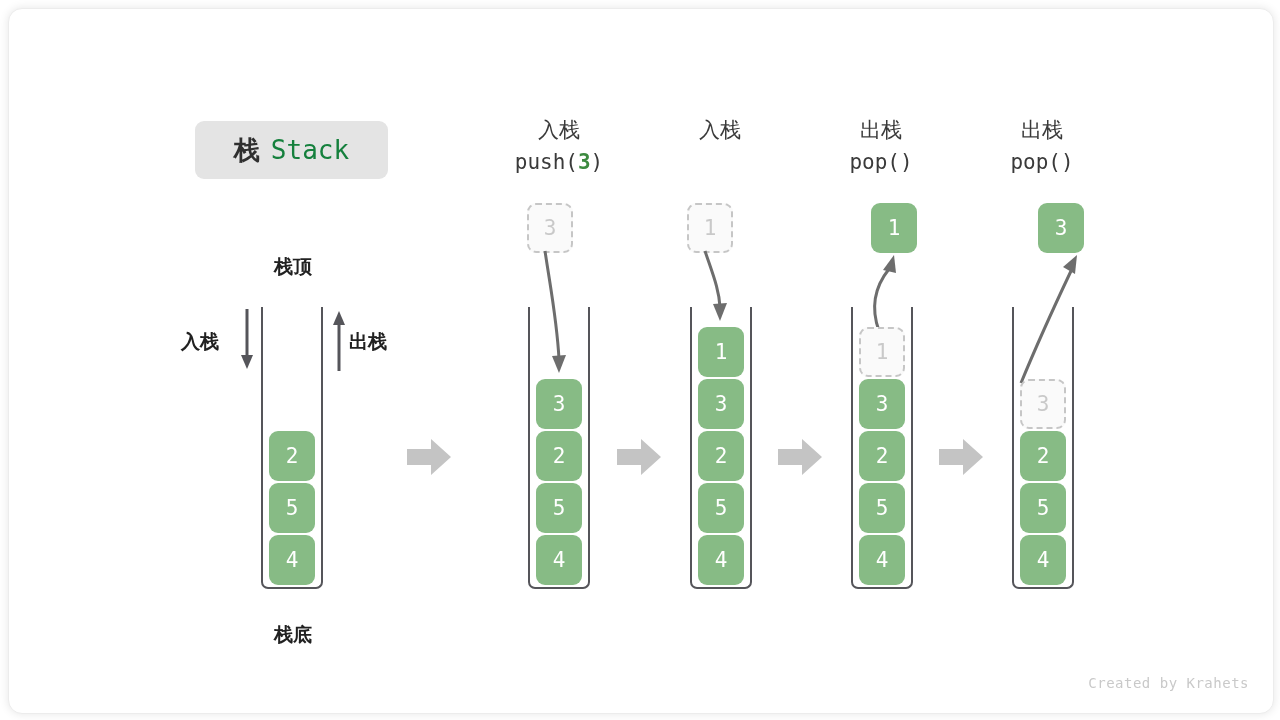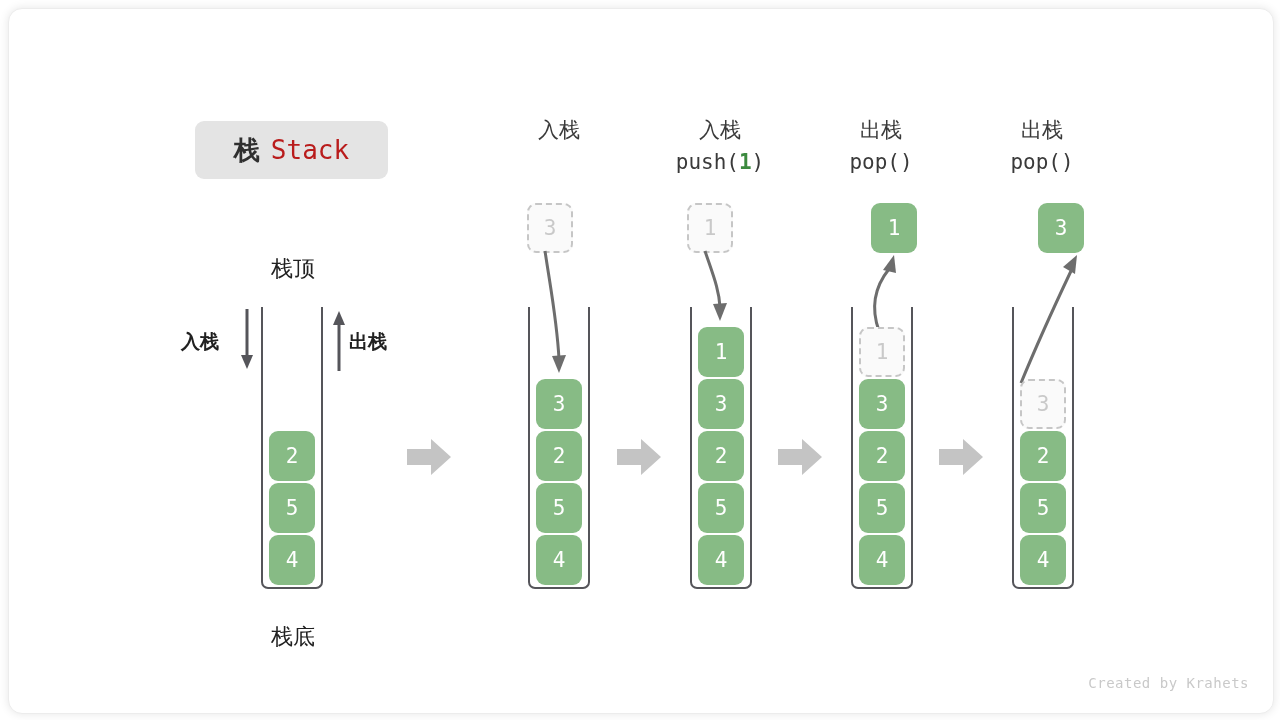--- a/index.html
+++ b/index.html
@@ -42,21 +42,21 @@
   .title-chip .t-cn {
     font-family: "DejaVu Sans", sans-serif;
     font-size: 26px;
     font-weight: bold;
     color: #2f2f2f;
     letter-spacing: 1px;
   }
   .title-chip .t-en {
     font-family: "DejaVu Sans Mono", monospace;
     font-size: 26px;
-    color: #b91c1c;
+    color: #15803d;
     margin-left: 10px;
   }
 
   
   .col-head {
     width: 180px;
     text-align: center;
     line-height: 1.32;
   }
   .col-head .cn {
@@ -105,22 +105,22 @@
   }
   .cell.ghost {
     background: #fafafa;
     color: #c9c9c9;
     border: 2px dashed #c6c6c6;
   }
 
   
   .caption {
     font-family: "DejaVu Sans", sans-serif;
-    font-size: 22px;
-    font-weight: normal;
+    font-size: 19px;
+    font-weight: bold;
     color: #212121;
     text-align: center;
     width: 120px;
   }
   .side-label {
     font-family: "DejaVu Sans", sans-serif;
     font-size: 19px;
     font-weight: bold;
     color: #212121;
     white-space: nowrap;
@@ -169,41 +169,41 @@
   <div class="abs cell solid" style="left:260px; top:526px;">4</div>
 
   <div class="abs caption" style="left:224px; top:613px;text-align:center;">栈底</div>
 
   <svg class="abs block-arrow" style="left:398px; top:428px;" viewBox="0 0 44 40">
     <polygon points="0,12 24,12 24,2 44,20 24,38 24,28 0,28" fill="#c4c4c4"></polygon>
   </svg>
 
   <div class="abs col-head" style="left:460px; top:108px;">
     <span class="cn">入栈</span>
+    <span class="code"><span>push(</span><span class="arg">3</span><span>)</span></span>
   </div>
 
   <div class="abs cell ghost" style="left:518px; top:194px;">3</div>
   <svg class="abs" style="left:520px; top:242px;" width="60" height="140">
     <path d="M 16 0 C 22 40 28 70 30 108" stroke="#6d6d6d" stroke-width="3" fill="none"></path>
     <polygon points="30,122 23,105 37,104" fill="#6d6d6d"></polygon>
   </svg>
 
   <div class="abs stack-box" style="left:519px; top:298px; height:282px;"></div>
   <div class="abs cell solid" style="left:527px; top:370px;">3</div>
   <div class="abs cell solid" style="left:527px; top:422px;">2</div>
   <div class="abs cell solid" style="left:527px; top:474px;">5</div>
   <div class="abs cell solid" style="left:527px; top:526px;">4</div>
 
   <svg class="abs block-arrow" style="left:608px; top:428px;" viewBox="0 0 44 40">
     <polygon points="0,12 24,12 24,2 44,20 24,38 24,28 0,28" fill="#c4c4c4"></polygon>
   </svg>
 
   <div class="abs col-head" style="left:621px; top:108px;">
     <span class="cn">入栈</span>
-    <span class="code"><span>push(</span><span class="arg">1</span><span>)</span></span>
   </div>
 
   <div class="abs cell ghost" style="left:678px; top:194px;">1</div>
   <svg class="abs" style="left:680px; top:242px;" width="60" height="90">
     <path d="M 16 0 C 24 24 30 38 31 56" stroke="#6d6d6d" stroke-width="3" fill="none"></path>
     <polygon points="31,70 24,53 38,52" fill="#6d6d6d"></polygon>
   </svg>
 
   <div class="abs stack-box" style="left:681px; top:298px; height:282px;"></div>
   <div class="abs cell solid" style="left:689px; top:318px;">1</div>

